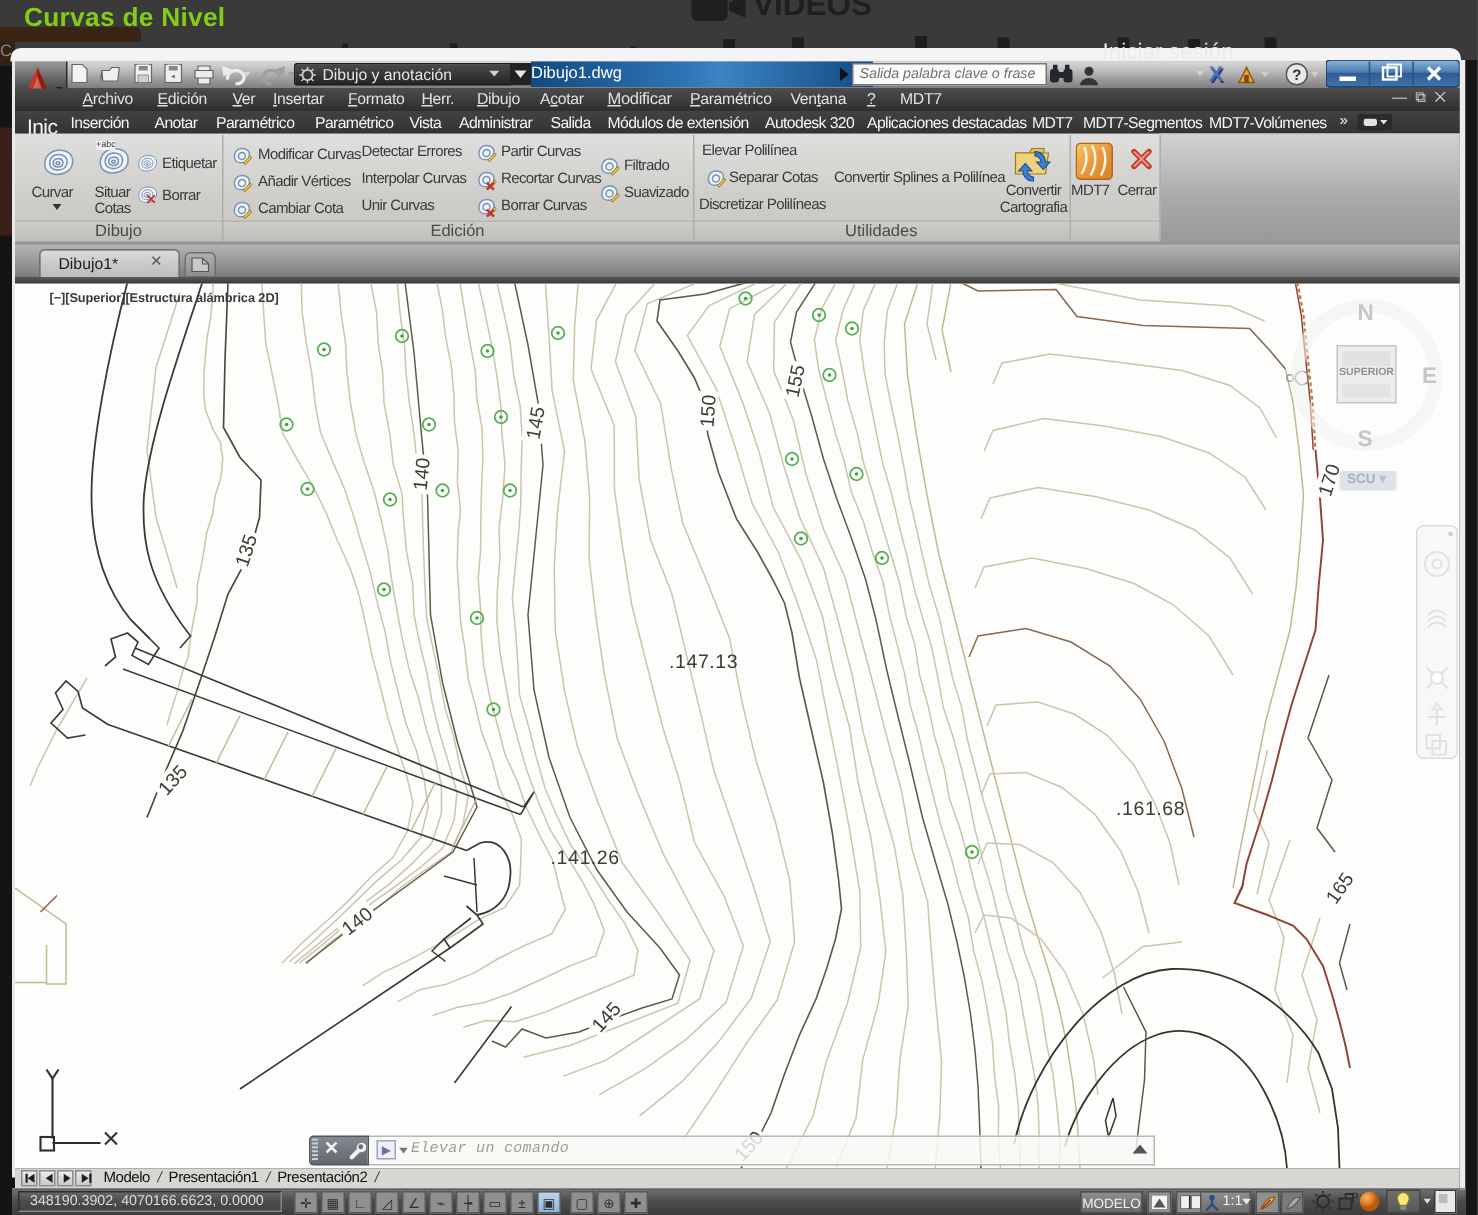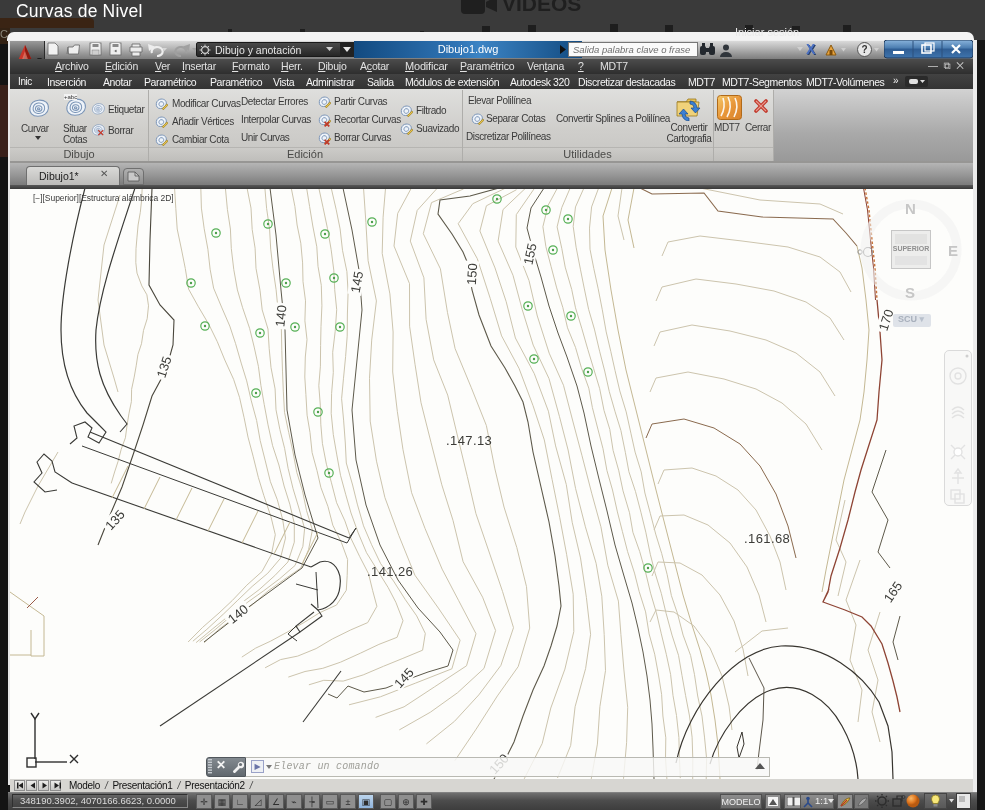--- a/index.html
+++ b/index.html
@@ -1,19 +1,19 @@
 <!DOCTYPE html>
 <html><head><meta charset="utf-8">
 <style>
 *{margin:0;padding:0;box-sizing:border-box}
 html,body{width:985px;height:810px;overflow:hidden;background:#141414;font-family:"Liberation Sans",sans-serif}
 .abs{position:absolute}
 #page{position:relative;width:985px;height:810px}
 #topband{position:absolute;left:0;top:0;width:985px;height:40px;background:#3a3a3a}
-#h1{position:absolute;left:16px;top:1px;font-size:17.5px;font-weight:normal;color:#ffffff;letter-spacing:0.2px}
+#h1{position:absolute;left:16px;top:1px;font-size:17.5px;font-weight:bold;color:#84cc16;letter-spacing:0.2px}
 #videos{position:absolute;left:502px;top:-8px;font-size:21px;font-weight:bold;color:#1f1f1f}
 .stub{position:absolute;background:#1e1e1e}
 #leftred{position:absolute;left:0;top:85px;width:8px;height:72px;background:#39201a}
 
 #titlebar{position:absolute;left:10px;top:40px;width:963px;height:19px;background:linear-gradient(#dadada,#b6b6b6 40%,#949494 75%,#7e7e7e);border-top:1px solid #efefef}
 #wborder-l{position:absolute;left:8px;top:40px;width:2px;height:745px;background:#e9e9e9}
 #wborder-r{position:absolute;left:973px;top:40px;width:4px;height:770px;background:#ececec}
 #wborder-rr{position:absolute;left:977px;top:40px;width:8px;height:770px;background:#161616}
 #menubar{position:absolute;left:10px;top:59px;width:963px;height:15px;background:linear-gradient(#4c4c4c,#2e2e2e);color:#e2e2e2;font-size:11px}
 #tabrow{position:absolute;left:10px;top:74px;width:963px;height:15px;background:linear-gradient(#424242,#333333);color:#f5f5f5;font-size:11px}
@@ -22,21 +22,21 @@
 #plabels{position:absolute;left:10px;top:147px;width:763px;height:14px;background:linear-gradient(#cccbc8,#bfbebb);border-top:1px solid #b6b5b2;color:#4a4a48;font-size:11px}
 #ribbonedge{position:absolute;left:10px;top:161px;width:963px;height:2px;background:#979694}
 .psep{position:absolute;top:90px;width:1px;height:71px;background:#aeadaa}
 .rtext{position:absolute;color:#3a3a3a;font-size:10px;letter-spacing:-0.4px;white-space:nowrap}
 #ftabs{position:absolute;left:10px;top:163px;width:963px;height:22px;background:linear-gradient(#b5b5b5,#969696 55%,#7b7b7b)}
 #dtab{position:absolute;left:26px;top:166px;width:94px;height:19px;background:linear-gradient(#dadad8,#bcbbb9);border:1px solid #6f6f6f;border-bottom:none;border-radius:4px 4px 0 0;font-size:10.5px;color:#1c1c1c;padding:3px 0 0 12px}
 #dtabx{position:absolute;left:100px;top:168px;font-size:10px;color:#555}
 #ntab{position:absolute;left:123px;top:168px;width:21px;height:17px;background:linear-gradient(#b0b0b0,#8d8d8d);border:1px solid #6f6f6f;border-radius:4px 4px 0 0}
 #darksep{position:absolute;left:10px;top:185px;width:963px;height:4px;background:linear-gradient(#585858,#383838)}
 #canvas{position:absolute;left:10px;top:189px;width:963px;height:590px;background:#fdfdfb}
-#vplabel{position:absolute;left:33px;top:193px;font-size:8.5px;font-weight:normal;color:#3a3a3a;letter-spacing:-0.05px}
+#vplabel{position:absolute;left:33px;top:193px;font-size:8.5px;font-weight:bold;color:#3a3a3a;letter-spacing:-0.05px}
 
 .vc{position:absolute;color:#c6c6c6;font-weight:bold;font-size:15px}
 #vcsq{position:absolute;left:891px;top:230px;width:40px;height:39px;background:rgba(224,224,224,.55);border:1px solid #c6c6c6;font-size:7px;color:#8f8f8f;font-weight:bold;text-align:center;padding-top:14px;letter-spacing:0}
 #scu{position:absolute;left:893px;top:314px;width:38px;height:13px;background:#dfe3e9;border-radius:2px;font-size:9px;font-weight:bold;color:#a8b0bc;padding:0 0 0 5px}
 #navbar{position:absolute;left:944px;top:350px;width:28px;height:156px;background:rgba(247,247,246,.92);border:1px solid #dadada;border-radius:5px}
 
 #cmddark{position:absolute;left:206px;top:757px;width:40px;height:20px;background:linear-gradient(#838a90,#61686e);border-radius:3px 0 0 3px;border:1px solid #51575c}
 #cmdin{position:absolute;left:246px;top:757px;width:524px;height:20px;background:rgba(248,248,246,.82);border:1px solid #b9b9b2;border-left:none}
 #cmdtext{position:absolute;left:274px;top:761px;font-family:"Liberation Mono",monospace;font-style:italic;font-size:10px;letter-spacing:0.2px;color:#9e9e98}
 #prompt{position:absolute;left:251px;top:760px;width:13px;height:13px;background:#eef0f4;border:1px solid #9aa2c8;font-size:8px;color:#6a74a8;text-align:center;line-height:12px}
@@ -126,39 +126,39 @@
         <line x1="8.5" y1="3.5" x2="10" y2="2"></line>
       </g>
     </svg>
 <svg class="abs" style="left:326px;top:47px" width="10" height="8">
       <polygon points="0,0 7,0 3.5,4" fill="#d0d0d0"></polygon>
     </svg>
 <svg class="abs" style="left:340px;top:42px" width="14" height="15">
       <rect width="14" height="15" fill="#222"></rect>
       <polygon points="3,5 11,5 7,10" fill="#e8e8e8"></polygon>
     </svg>
-<div class="abs" style="left:354px;top:41px;width:228px;height:17px;background:linear-gradient(90deg,#124a80,#2f74b5 45%,#3c84c4 55%,#124a80);color:#fff;font-size:11px;text-align:center;padding-top:2px">Dibujo1.dwg</div>
+<div class="abs" style="left:354px;top:41px;width:228px;height:17px;background:linear-gradient(90deg,#124a80,#2f74b5 45%,#3c84c4 55%,#124a80);color:#fff;font-size:11px;text-align:left;padding-top:2px">Dibujo1.dwg</div>
 <svg class="abs" style="left:558px;top:44px" width="10" height="12">
       <polygon points="2,1 8,5.5 2,10" fill="#111"></polygon>
     </svg>
 <div class="abs" style="left:568px;top:42px;width:130px;height:15px;background:#fafafa;border:1px solid #777;font-size:9.5px;font-style:italic;color:#6e6e6e;padding:1px 0 0 4px">Salida palabra clave o frase</div>
 <svg class="abs" style="left:700px;top:43px" width="16" height="13">
       <g fill="#23282e">
         <rect x="0" y="3" width="6" height="9" rx="2"></rect>
         <rect x="9" y="3" width="6" height="9" rx="2"></rect>
         <rect x="5" y="5" width="5" height="4"></rect>
         <rect x="2" y="0" width="3" height="4"></rect>
         <rect x="10" y="0" width="3" height="4"></rect>
       </g>
     </svg>
 <svg class="abs" style="left:720px;top:44px" width="12" height="13">
       <circle cx="6" cy="3.5" r="3" fill="#30353b"></circle>
       <path d="M0,13 a6,5 0 0 1 12,0 z" fill="#30353b"></path>
     </svg>
-<div class="abs" style="left:735px;top:26px;font-size:11px;color:#eaeaea">Iniciar sesión</div>
+<div class="abs" style="left:735px;top:26px;font-size:15px;color:#eaeaea">Iniciar sesión</div>
 <svg class="abs" style="left:797px;top:47px" width="8" height="6">
       <polygon points="0,0 6,0 3,4" fill="#cfcfcf"></polygon>
     </svg>
 <div class="abs" style="left:806px;top:41px;font-size:14px;font-weight:bold;color:#4a6fc2;text-shadow:1px 1px 0 #26406e">X</div>
 <svg class="abs" style="left:824px;top:43px" width="15" height="13">
       <path d="M2,12 L7,2 L12,12 Z" fill="#e8a33d" stroke="#8a5a10" stroke-width="1"></path>
       <rect x="5.5" y="7" width="3" height="5" fill="#7a4a08"></rect>
     </svg>
 <svg class="abs" style="left:841px;top:48px" width="8" height="6">
       <polygon points="0,0 5,0 2.5,3.5" fill="#cfcfcf"></polygon>
@@ -196,31 +196,31 @@
 <div class="abs" style="left:281px;top:60px;font-size:10.5px;letter-spacing:-0.2px;color:#e2e2e2"><u>H</u>err.</div>
 <div class="abs" style="left:318px;top:60px;font-size:10.5px;letter-spacing:-0.2px;color:#e2e2e2"><u>D</u>ibujo</div>
 <div class="abs" style="left:360px;top:60px;font-size:10.5px;letter-spacing:-0.2px;color:#e2e2e2">A<u>c</u>otar</div>
 <div class="abs" style="left:405px;top:60px;font-size:11px;letter-spacing:-0.2px;color:#e2e2e2"><u>M</u>odificar</div>
 <div class="abs" style="left:460px;top:60px;font-size:10.5px;letter-spacing:-0.2px;color:#e2e2e2"><u>P</u>aramétrico</div>
 <div class="abs" style="left:527px;top:60px;font-size:10.5px;letter-spacing:-0.2px;color:#e2e2e2">Ven<u>t</u>ana</div>
 <div class="abs" style="left:578px;top:60px;font-size:10.5px;letter-spacing:-0.2px;color:#e2e2e2"><u>?</u></div>
 <div class="abs" style="left:600px;top:60px;font-size:10.5px;letter-spacing:-0.2px;color:#e2e2e2">MDT7</div>
 <div class="abs" style="left:928px;top:60px;color:#cfcfcf;font-size:10px">—&nbsp;&nbsp;⧉&nbsp;&nbsp;✕</div>
 <div id="tabrow"></div>
-<div class="abs" style="left:18px;top:76px;font-size:10px;letter-spacing:-0.4px;color:#f5f5f5">Inic</div>
+<div class="abs" style="left:18px;top:76px;font-size:14px;letter-spacing:-0.4px;color:#f5f5f5">Inic</div>
 <div class="abs" style="left:47px;top:76px;font-size:10.5px;letter-spacing:-0.4px;color:#f5f5f5">Inserción</div>
 <div class="abs" style="left:103px;top:76px;font-size:10.5px;letter-spacing:-0.4px;color:#f5f5f5">Anotar</div>
 <div class="abs" style="left:144px;top:76px;font-size:10.5px;letter-spacing:-0.4px;color:#f5f5f5">Paramétrico</div>
 <div class="abs" style="left:210px;top:76px;font-size:10.5px;letter-spacing:-0.4px;color:#f5f5f5">Paramétrico</div>
 <div class="abs" style="left:273px;top:76px;font-size:10.5px;letter-spacing:-0.4px;color:#f5f5f5">Vista</div>
 <div class="abs" style="left:306px;top:76px;font-size:10.5px;letter-spacing:-0.4px;color:#f5f5f5">Administrar</div>
 <div class="abs" style="left:367px;top:76px;font-size:10.5px;letter-spacing:-0.4px;color:#f5f5f5">Salida</div>
 <div class="abs" style="left:405px;top:76px;font-size:10.5px;letter-spacing:-0.4px;color:#f5f5f5">Módulos de extensión</div>
 <div class="abs" style="left:510px;top:76px;font-size:10.5px;letter-spacing:-0.4px;color:#f5f5f5">Autodesk 320</div>
-<div class="abs" style="left:578px;top:76px;font-size:10.5px;letter-spacing:-0.4px;color:#f5f5f5">Discretizar destacadas</div>
+<div class="abs" style="left:578px;top:76px;font-size:10.5px;letter-spacing:-0.4px;color:#f5f5f5">Aplicaciones destacadas</div>
 <div class="abs" style="left:688px;top:76px;font-size:10.5px;letter-spacing:-0.4px;color:#f5f5f5">MDT7</div>
 <div class="abs" style="left:722px;top:76px;font-size:10.5px;letter-spacing:-0.4px;color:#f5f5f5">MDT7-Segmentos</div>
 <div class="abs" style="left:806px;top:76px;font-size:10.5px;letter-spacing:-0.4px;color:#f5f5f5">MDT7-Volúmenes</div>
 <div class="abs" style="left:893px;top:75px;font-size:10px;color:#f0f0f0">»</div>
 <div class="abs" style="left:905px;top:76px;width:23px;height:11px;background:#2a2a2a;border-radius:2px"></div>
 <svg class="abs" style="left:909px;top:79px" width="16" height="7">
       <rect x="0" y="0" width="9" height="5" rx="2" fill="#e0e0e0"></rect>
       <polygon points="11,1 16,1 13.5,4" fill="#e0e0e0"></polygon>
     </svg>
 <div id="ribbon"></div>

